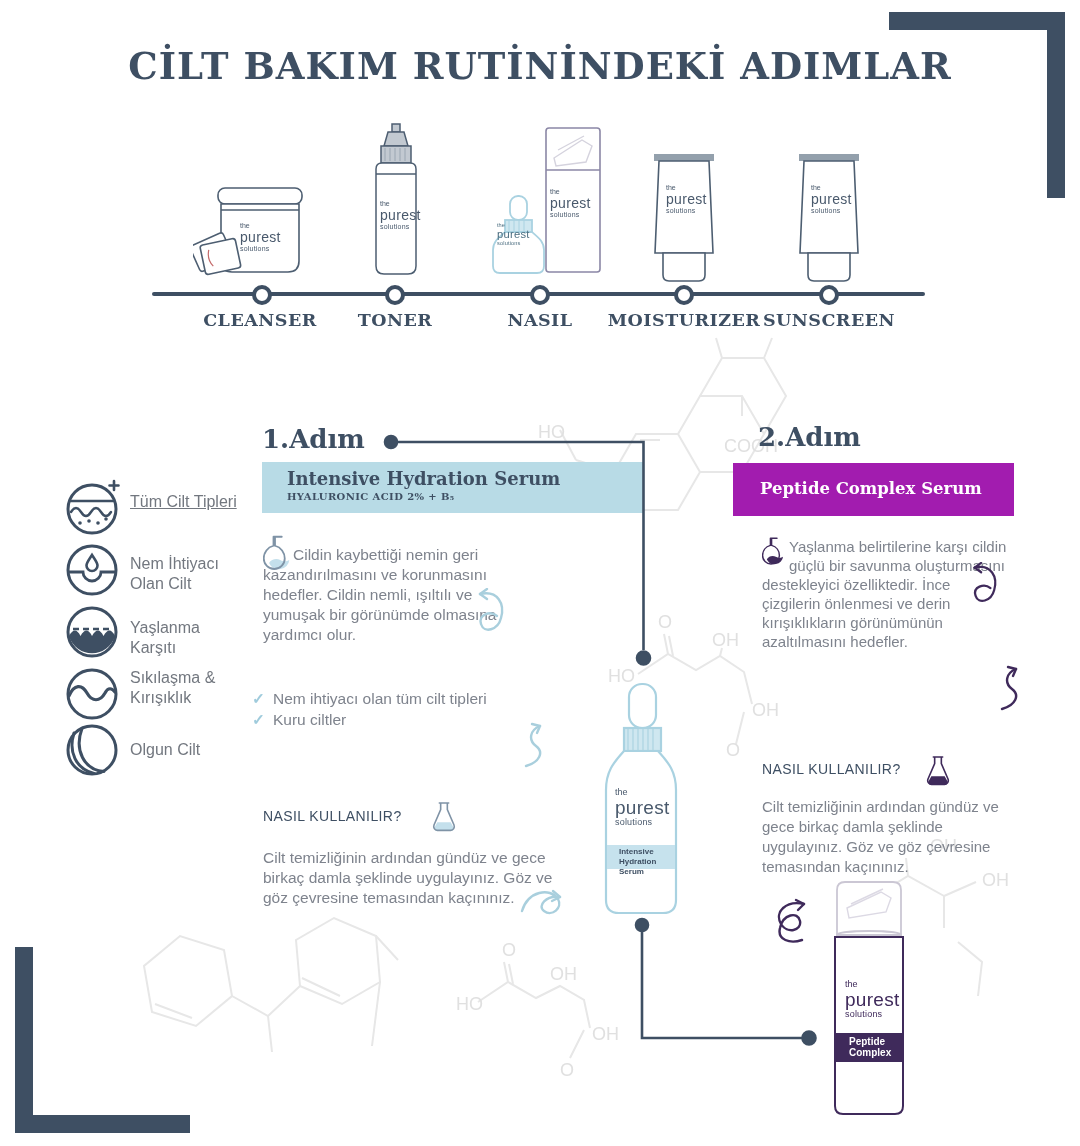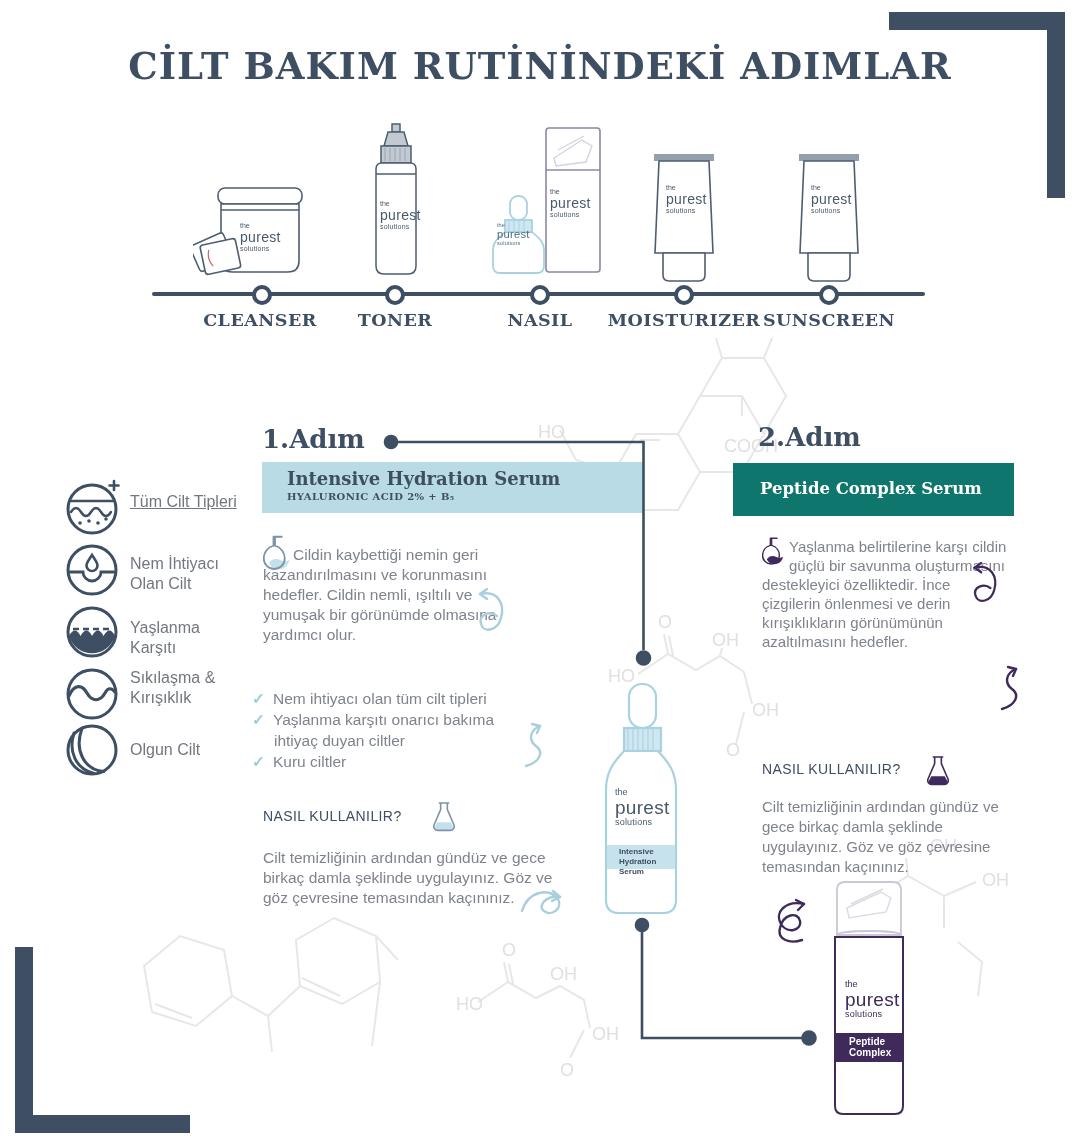--- a/index.html
+++ b/index.html
@@ -20,21 +20,21 @@
   .tl-line{left:152px;top:292px;width:773px;height:4px;background:#3E4F63;border-radius:2px;}
   .tl-node{position:absolute;top:285px;width:12px;height:12px;border:4px solid #3E4F63;
            border-radius:50%;background:#fff;}
   .tl-label{position:absolute;top:310px;width:160px;text-align:center;font-size:17.5px;letter-spacing:.5px;}
   .skin-label{position:absolute;left:130px;width:118px;font-size:16px;color:#72777F;line-height:20px;}
 
   .step-head{font-size:26px;}
   .banner1{left:262px;top:462px;width:381px;height:51px;background:#B8DBE6;}
   .banner1 .t1{position:absolute;left:25px;top:6px;font-size:18px;text-align:right;}
   .banner1 .t2{position:absolute;left:25px;top:29px;font-size:10px;letter-spacing:.4px;}
-  .banner2{left:733px;top:463px;width:281px;height:53px;background:#0f766e;}
+  .banner2{left:733px;top:463px;width:281px;height:53px;background:#a21caf;}
   .banner2 .t1{position:absolute;left:27px;top:16px;font-size:16.5px;color:#ffffff;}
 
   .para{font-size:15.5px;line-height:20px;color:#7E838D;}
   .flask-float{float:left;width:30px;height:18px;}
   .flask-float svg{margin-top:-14px;}
   .flask-float2{float:left;width:27px;height:38px;}
   .flask-float2 svg{margin-top:-4px;}
 
   ul.check{list-style:none;margin:0;padding:0;}
   ul.check li{position:relative;font-size:15.5px;color:#7E838D;}
@@ -273,21 +273,20 @@
       <svg width="30" height="46" viewBox="0 0 40 52">
         <path d="M8,38 c3,-5 10,-7 15,-4 c5,3 9,2 12,0 a14,13 0 0 1 -27,4 z" fill="#C4E0EC" stroke="none"></path>
         <path d="M15,3 h10 M16,3 v12 c8,2 13,9 13,17 a14,14 0 0 1 -28,0 c0,-8 5,-15 13,-17 V3" fill="none" stroke="#7F93A6" stroke-width="2.4" stroke-linecap="round"></path>
       </svg>
     </span>
     <span>Cildin kaybettiği nemin geri kazandırılmasını ve korunmasını hedefler. Cildin nemli, ışıltılı ve yumuşak bir görünümde olmasına yardımcı olur.</span>
   </div>
 
   <ul class="abs check" style="left:252px;top:688px;width:285px;line-height:21px;">
     <li><span class="ck ck1">✓</span><span>Nem ihtiyacı olan tüm cilt tipleri</span></li>
-    <li style="padding-left:22px;text-indent:-22px;"><span class="ck ck1">✓</span><span>Yaşlanma karşıtı onarıcı bakıma ihtiyaç duyan ciltler</span></li>
     <li><span class="ck ck1">✓</span><span>Kuru ciltler</span></li>
   </ul>
 
   <div class="abs howto" style="left:263px;top:808px;">NASIL KULLANILIR?</div>
   <svg class="abs" style="left:430px;top:800px;" width="28" height="34" viewBox="0 0 42 48">
     <path d="M11,32 h20 l4,7 c1.5,3 -1,6 -4,6 H11 c-3,0 -5.5,-3 -4,-6 z" fill="#C4E0EC" stroke="none"></path>
     <path d="M14,3 h14 M16,4 v9 L6,36 c-1.5,4 1,8 5,8 h20 c4,0 6.5,-4 5,-8 L26,13 V4" fill="none" stroke="#7F93A6" stroke-width="2.4" stroke-linecap="round"></path>
   </svg>
   <div class="abs para" style="left:263px;top:848px;width:300px;">Cilt temizliğinin ardından gündüz ve gece birkaç damla şeklinde uygulayınız. Göz ve göz çevresine temasından kaçınınız.</div>
 

